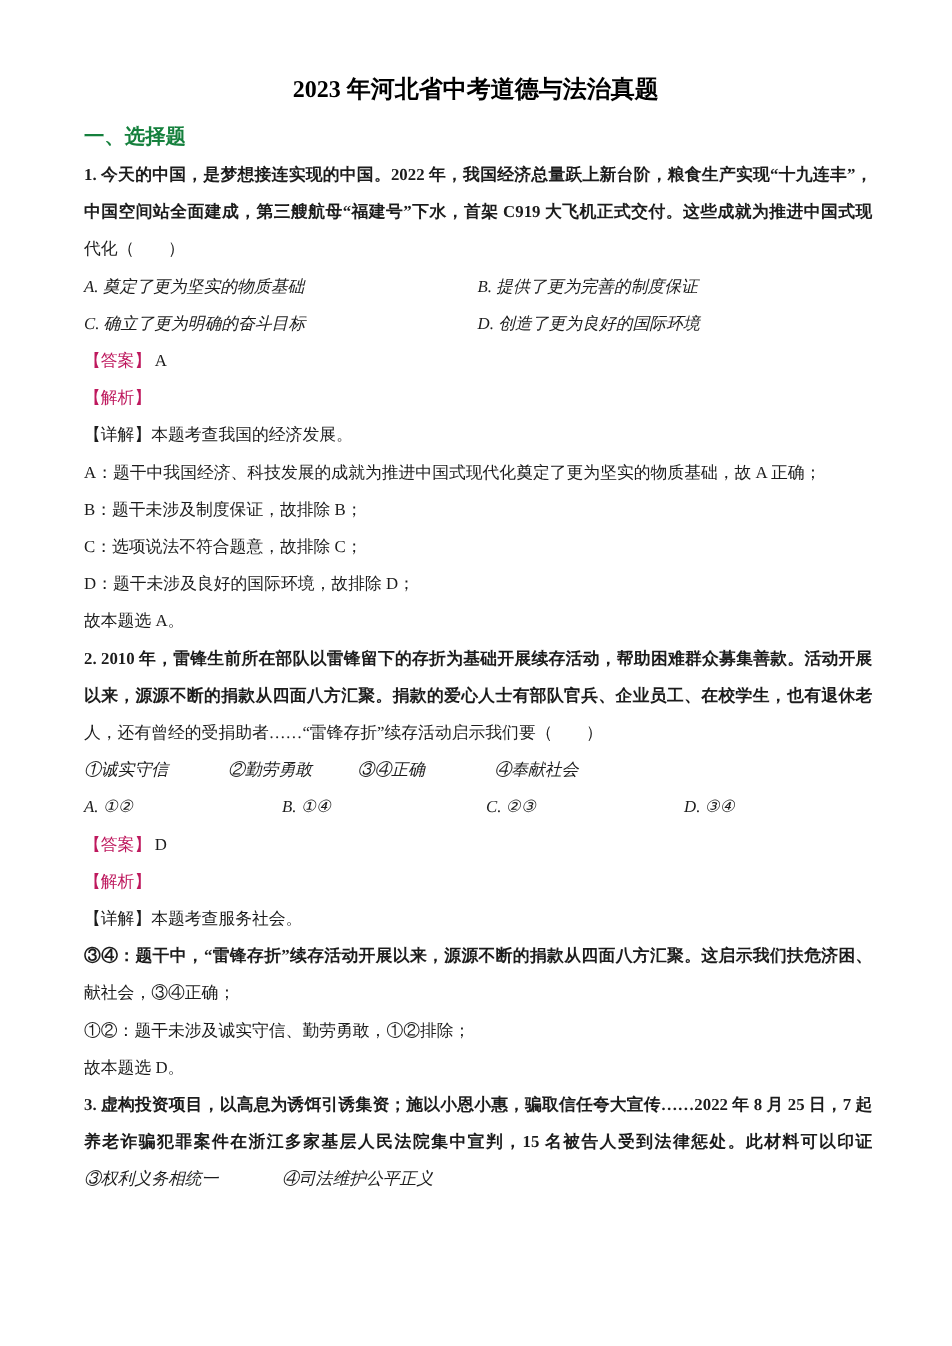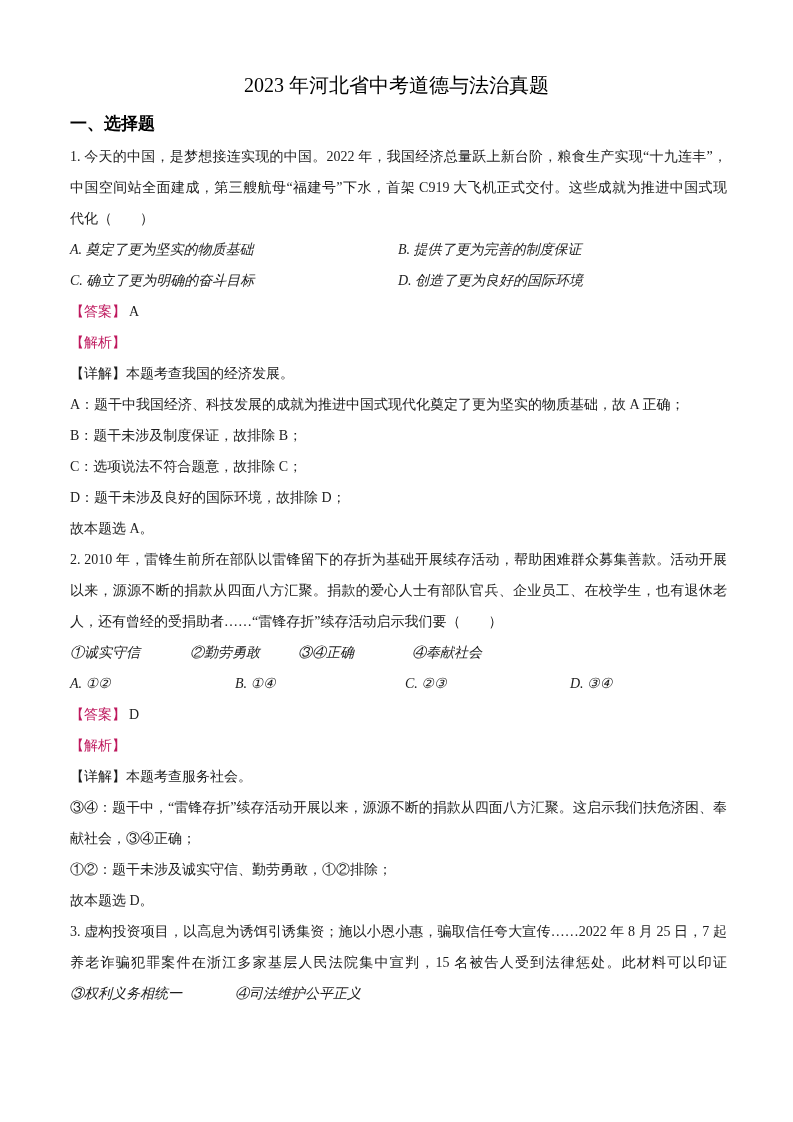--- a/index.html
+++ b/index.html
@@ -3,38 +3,38 @@
 <meta charset="utf-8">
 <style>
   html,body { margin:0; padding:0; background:#ffffff; }
   body {
     width:793px; height:1122px; overflow:hidden;
     font-family:"Liberation Serif","DejaVu Serif",serif;
     color:#1c1c1c;
   }
   .page { position:relative; width:793px; height:1122px; background:#fff; }
   .title {
-    margin:10px; padding-top:62px; height:26px; line-height:26px;
-    text-align:center; font-size:20px; font-weight:normal; color:#000;
+    margin:0; padding-top:62px; height:26px; line-height:26px;
+    text-align:center; font-size:20px; font-weight:bold; color:#000;
   }
   .section-heading {
     margin:16px 0 0 70px; height:20px; line-height:20px;
-    font-size:17px; font-weight:bold; color:#000000;
+    font-size:17px; font-weight:bold; color:#15803d;
   }
   .content {
     margin:7px 66px 0 70px; width:657px; font-size:14px;
   }
   .line {
     position:relative; height:31px; line-height:31px;
     white-space:nowrap;
   }
   .jline {
     position:relative; height:31px; line-height:31px;
     white-space:normal; overflow:hidden;
-    text-align:justify; text-align-last:justify; -moz-text-align-last:justify;
+    text-align:justify; text-align-last:justify;font-weight:bold; -moz-text-align-last:justify;
   }
   .abs { position:absolute; top:0;font-style:italic; }
   .blue { color:#be185d; }
   .ans-val { margin-left:3px; }
 </style>
 </head>
 <body>
 
 <div class="page">
 

